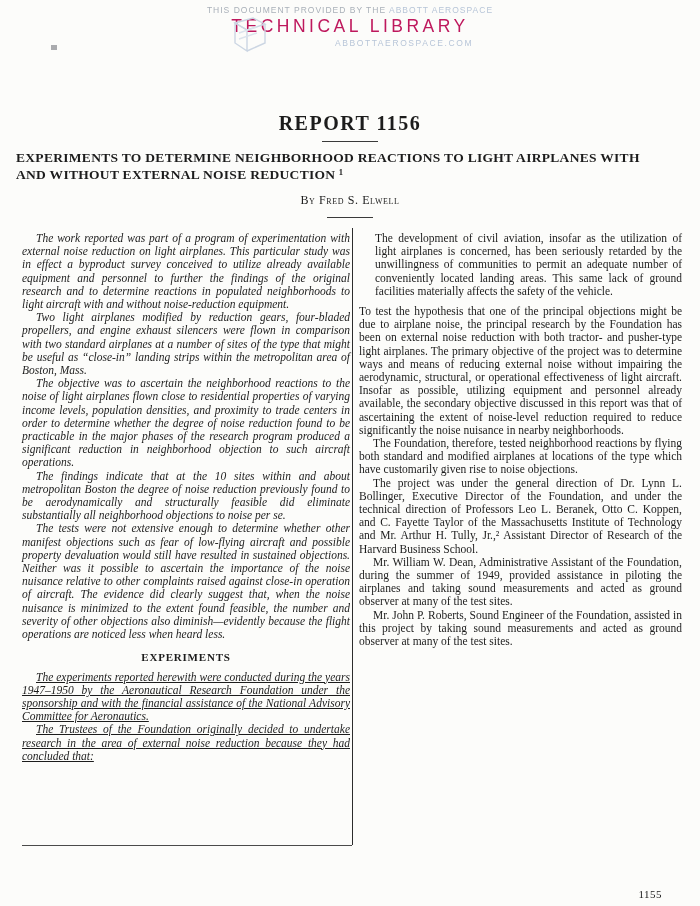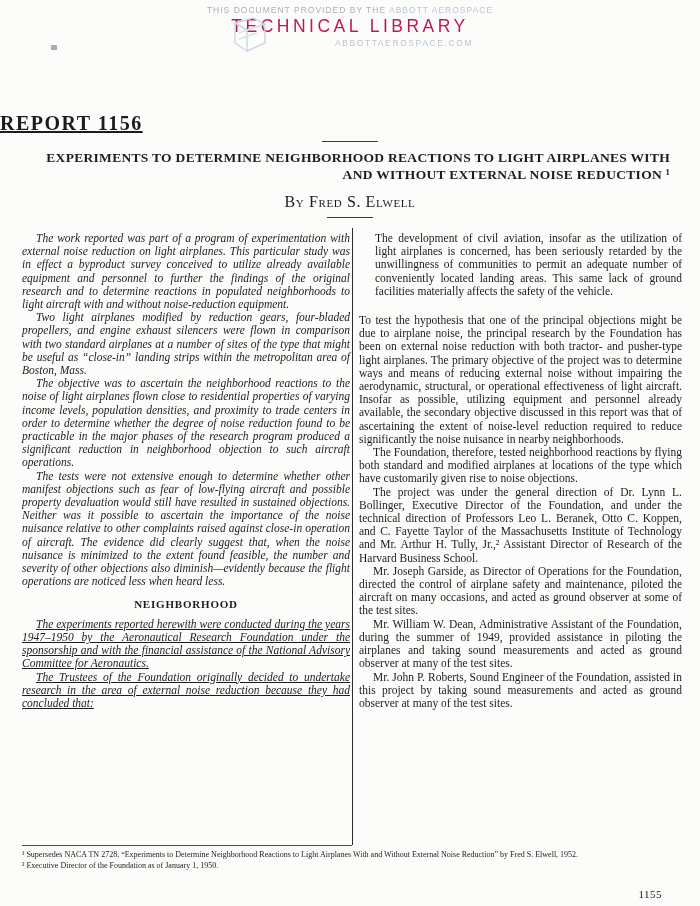--- a/index.html
+++ b/index.html
@@ -21,47 +21,47 @@
               letter-spacing:3.5px; color:#be185d; margin-top:1px; white-space:nowrap; }
   .wm-line3 { font-family:"Liberation Sans", sans-serif; font-size:8.5px;
               letter-spacing:1.6px; color:#b7c5d8; margin-top:1px;
               padding-left:108px; white-space:nowrap; }
   .wm-logo { position:absolute; left:227px; top:8px; }
 
   .scan-artifact { position:absolute; left:51px; top:45px; width:6px; height:5px;
                    background:#8f9094; opacity:.75; }
 
   
-  .report-number { position:absolute; top:112px; left:0; right:0; 
-                   font-size:20px; font-weight:bold; letter-spacing:1.5px;text-decoration:underline; }
+  .report-number { position:absolute; top:112px; left:0; right:0; text-align:center;
+                   font-size:20px; font-weight:bold; letter-spacing:1.5px; }
   .rule-short { position:absolute; left:50%; transform:translateX(-50%);
                 border-top:1.5px solid #3a3a3a; }
   .rule-under-report { top:141px; width:56px; }
   .rule-under-byline { top:217px; width:46px; }
-  .doc-title { position:absolute; top:150px; left:16px; right:30px; text-align:right;
+  .doc-title { position:absolute; top:150px; left:16px; right:30px; text-align:left;
                font-size:13.5px; font-weight:bold; line-height:16.5px; letter-spacing:.3px; }
   .byline { position:absolute; top:193px; left:0; right:0; text-align:center;
-            font-size:16px; font-variant:small-caps; letter-spacing:.6px; }
+            font-size:12px; font-variant:small-caps; letter-spacing:.6px; }
 
   
   .col { position:absolute; top:232px; font-size:11.5px; line-height:13.2px; }
   .col-left  { left:22px;  width:328px; }
   .col-right { left:359px; width:323px; }
   .col-divider { position:absolute; left:352px; top:228px; height:617px;
                  width:1px; background:#2c2c2c; }
 
   .sec-heading { text-align:center; font-weight:bold; font-size:11px;
                  letter-spacing:.8px; margin:0 0 6px 0; }
   .sec-heading.intro { margin-top:10px; }
 
   p.para { margin:0; text-align:justify; text-indent:14px; }
   p.para.no-indent { text-indent:0; }
   .col-left p.para { font-style:italic; }
   .col-left .intro-para { font-style:normal;text-decoration:underline; }
-  p.quote { margin:0 0 16px 16px; text-align:justify; text-indent:0; }
+  p.quote { margin:0 0 7px 16px; text-align:justify; text-indent:0; }
 
   
   .footnote-rule { position:absolute; left:22px; top:845px; width:330px;
                    border-top:1px solid #4a4a4a; }
   .footnotes { position:absolute; left:22px; right:16px; top:850px;
                font-size:8px; line-height:10.5px; }
   .footnotes p { margin:0; }
   .page-number { position:absolute; right:38px; top:888px; font-size:11px;
                  letter-spacing:.5px; }
 </style>
@@ -97,37 +97,33 @@
   <h1 class="doc-title" style="margin:0;">EXPERIMENTS TO DETERMINE NEIGHBORHOOD REACTIONS TO LIGHT AIRPLANES WITH AND WITHOUT EXTERNAL NOISE REDUCTION ¹</h1>
   <div class="byline">By Fred S. Elwell</div>
   <div class="rule-short rule-under-byline"></div>
 
   <div class="col-divider"></div>
 
   <div class="col col-left">
     <p class="para">The work reported was part of a program of experimentation with external noise reduction on light airplanes.  This particular study was in effect a byproduct survey conceived to utilize already available equipment and personnel to further the findings of the original research and to determine reactions in populated neighborhoods to light aircraft with and without noise-reduction equipment.</p>
     <p class="para">Two light airplanes modified by reduction gears, four-bladed propellers, and engine exhaust silencers were flown in comparison with two standard airplanes at a number of sites of the type that might be useful as “close-in” landing strips within the metropolitan area of Boston, Mass.</p>
     <p class="para">The objective was to ascertain the neighborhood reactions to the noise of light airplanes flown close to residential properties of varying income levels, population densities, and proximity to trade centers in order to determine whether the degree of noise reduction found to be practicable in the major phases of the research program produced a significant reduction in neighborhood objection to such aircraft operations.</p>
+    <p class="para">The findings indicate that at the 10 sites within and about metropolitan Boston the degree of noise reduction previously found to be aerodynamically and structurally feasible did eliminate substantially all neighborhood objections to noise per se.</p>
     <p class="para">The tests were not extensive enough to determine whether other manifest objections such as fear of low-flying aircraft and possible property devaluation would still have resulted in sustained objections.  Neither was it possible to ascertain the importance of the noise nuisance relative to other complaints raised against close-in operation of aircraft.  The evidence did clearly suggest that, when the noise nuisance is minimized to the extent found feasible, the number and severity of other objections also diminish—evidently because the flight operations are noticed less when heard less.</p>
-    <div class="sec-heading intro">NEIGHBORHOOD</div>
+    <div class="sec-heading intro">EXPERIMENTS</div>
     <p class="para intro-para">The experiments reported herewith were conducted during the years 1947–1950 by the Aeronautical Research Foundation under the sponsorship and with the financial assistance of the National Advisory Committee for Aeronautics.</p>
     <p class="para intro-para">The Trustees of the Foundation originally decided to undertake research in the area of external noise reduction because they had concluded that:</p>
   </div>
 
   <div class="col col-right">
     <p class="quote">The development of civil aviation, insofar as the utilization of light airplanes is concerned, has been seriously retarded by the unwillingness of communities to permit an adequate number of conveniently located landing areas.  This same lack of ground facilities materially affects the safety of the vehicle.</p>
     <p class="para no-indent">To test the hypothesis that one of the principal objections might be due to airplane noise, the principal research by the Foundation has been on external noise reduction with both tractor- and pusher-type light airplanes.  The primary objective of the project was to determine ways and means of reducing external noise without impairing the aerodynamic, structural, or operational effectiveness of light aircraft.  Insofar as possible, utilizing equipment and personnel already available, the secondary objective discussed in this report was that of ascertaining the extent of noise-level reduction required to reduce significantly the noise nuisance in nearby neighborhoods.</p>
     <p class="para">The Foundation, therefore, tested neighborhood reactions by flying both standard and modified airplanes at locations of the type which have customarily given rise to noise objections.</p>
     <p class="para">The project was under the general direction of Dr. Lynn L. Bollinger, Executive Director of the Foundation, and under the technical direction of Professors Leo L. Beranek, Otto C. Koppen, and C. Fayette Taylor of the Massachusetts Institute of Technology and Mr. Arthur H. Tully, Jr.,² Assistant Director of Research of the Harvard Business School.</p>
-    <p class="para">Mr. Joseph Garside, as Director of Operations for the Foundation, directed the control of airplane safety and maintenance, piloted the aircraft on many occasions, and acted as ground observer at some of the test sites.</p>
     <p class="para">Mr. William W. Dean, Administrative Assistant of the Foundation, during the summer of 1949, provided assistance in piloting the airplanes and taking sound measurements and acted as ground observer at many of the test sites.</p>
     <p class="para">Mr. John P. Roberts, Sound Engineer of the Foundation, assisted in this project by taking sound measurements and acted as ground observer at many of the test sites.</p>
   </div>
 
   <div class="footnote-rule"></div>
-  <div class="footnotes">
-    <p>¹ Supersedes NACA TN 2728, “Experiments to Determine Neighborhood Reactions to Light Airplanes With and Without External Noise Reduction” by Fred S. Elwell, 1952.</p>
-    <p>² Executive Director of the Foundation as of January 1, 1950.</p>
-  </div>
 
   <div class="page-number">1155</div>
 
 </div>
 
 </body></html>

